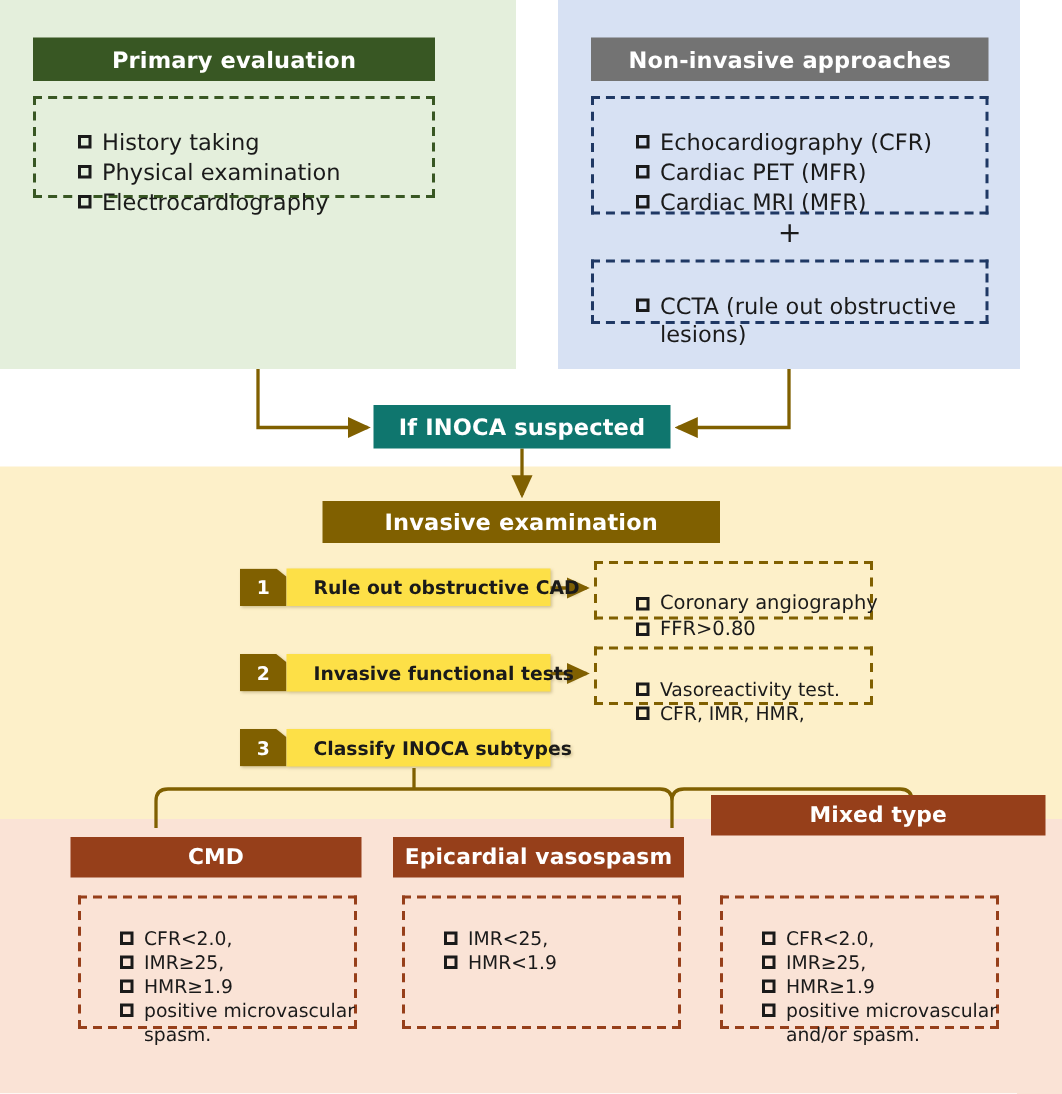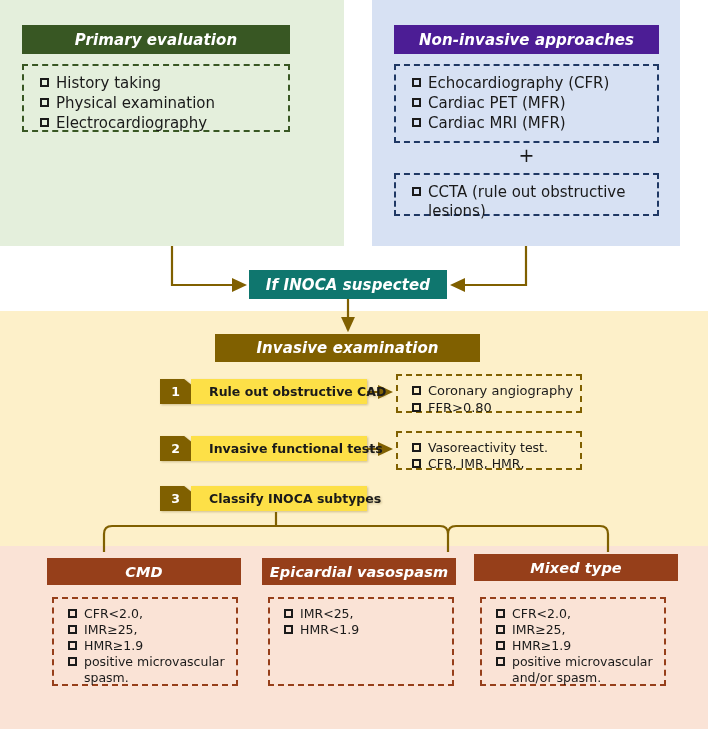--- a/index.html
+++ b/index.html
@@ -41,48 +41,47 @@
   
   .hdr {
     position: absolute;
     display: flex;
     align-items: center;
     justify-content: center;
     color: #ffffff;
     font-weight: bold;
     letter-spacing: .1px;
     box-sizing: border-box;
-    font-style: italic;
   }
   #hdr-primary {
     left: 22px; top: 25px; width: 268px; height: 29px;
     background: #385723; font-size: 15px;
   }
   #hdr-noninvasive {
     left: 394px; top: 25px; width: 265px; height: 29px;
-    background: #4c1d95; font-size: 15px;
+    background: #737373; font-size: 15px;
   }
   #hdr-inoca {
     left: 249px; top: 270px; width: 198px; height: 29px;
     background: #0f766e; font-size: 15px;
   }
   #hdr-invasive {
     left: 215px; top: 334px; width: 265px; height: 28px;
     background: #806000; font-size: 15px;
   }
   #hdr-cmd {
     left: 47px; top: 558px; width: 194px; height: 27px;
     background: #963f1a; font-size: 14.5px;
   }
   #hdr-epi {
     left: 262px; top: 558px; width: 194px; height: 27px;
     background: #963f1a; font-size: 14.5px;
   }
   #hdr-mixed {
-    left: 474px; top: 554px; width: 204px; height: 27px;
+    left: 474px; top: 530px; width: 223px; height: 27px;
     background: #963f1a; font-size: 14.5px;
   }
 
   
   .dash {
     position: absolute;
     box-sizing: border-box;
     border: 2.5px dashed #385723;
   }
   .dash.green  { border-color: #385723; }
@@ -97,21 +96,21 @@
   #dash-step2       { left: 396px; top: 431px; width: 186px; height: 39px; }
   #dash-cmd         { left: 52px;  top: 597px; width: 186px; height: 89px; }
   #dash-epi         { left: 268px; top: 597px; width: 186px; height: 89px; }
   #dash-mixed       { left: 480px; top: 597px; width: 186px; height: 89px; }
 
   
   .cklist {
     position: absolute;
     box-sizing: border-box;
     padding: 0;
-    margin: 4px;
+    margin: 16px;
     list-style: none;
   }
   .ckitem {
     display: flex;
     align-items: flex-start;
     color: #1a1a1a;
     line-height: 1.28;
   }
   .ckbox {
     flex: 0 0 auto;

